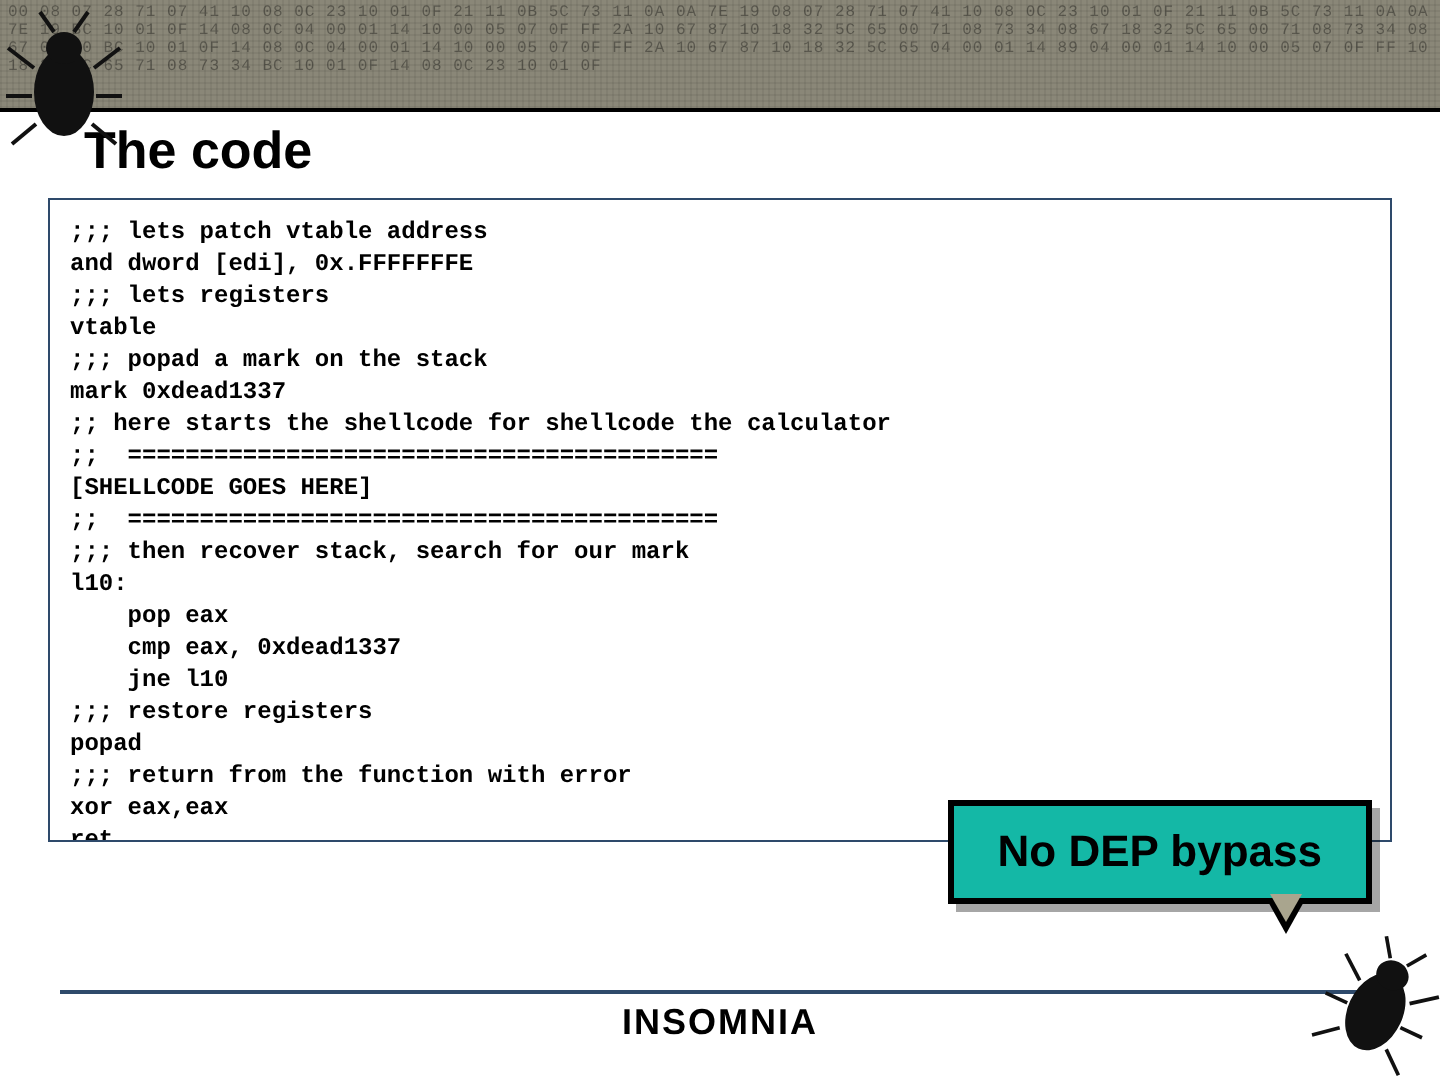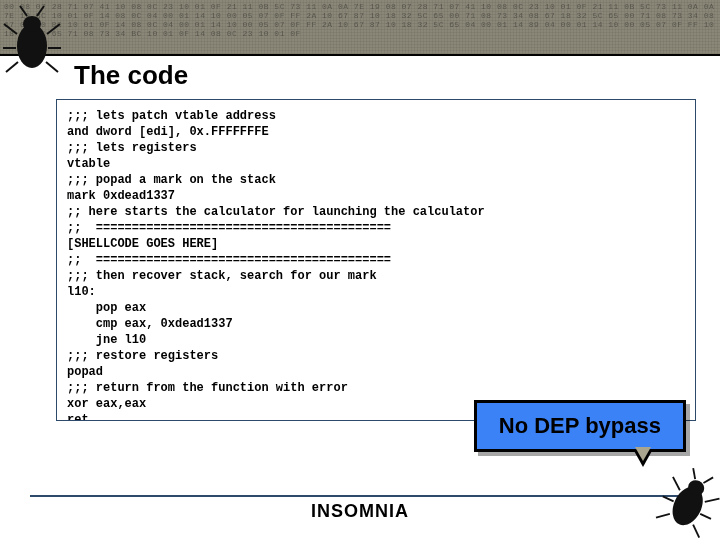--- a/index.html
+++ b/index.html
@@ -45,21 +45,20 @@
     letter-spacing: 0.5px;
   }
   .bug-left {
     position: absolute;
     top: 4px;
     left: 2px;
     z-index: 3;
   }
   .content {
     padding: 0 24px 0 24px;
-    margin-left: 32px;
   }
   .section-title {
     font-size: 26px;
     font-weight: bold;
     color: #000;
     margin: 4px 0 8px 18px;
     font-family: Arial, sans-serif;
   }
   .code-box {
     border: 1px solid #2e4a6b;
@@ -72,21 +71,21 @@
     color: #000;
     white-space: pre;
     position: relative;
     height: 322px;
     overflow: hidden;
   }
   .callout {
     position: absolute;
     right: 34px;
     top: 400px;
-    background: #3b82f6;
+    background: #14b8a6;
     border: 3px solid #000;
     padding: 10px 22px;
     font-size: 22px;
     font-weight: bold;
     color: #000;
     box-shadow: 4px 4px 0 rgba(0,0,0,0.35);
     z-index: 5;
   }
   .callout::after {
     content: "";
@@ -153,21 +152,21 @@
 </div>
 
 <div class="content">
   <div class="section-title">The code</div>
   <div class="code-box"><span>;;; lets patch vtable address</span>
 <span>and dword [edi], 0x.FFFFFFFE</span>
 <span>;;; lets registers</span>
 <span>vtable</span>
 <span>;;; popad a mark on the stack</span>
 <span>mark 0xdead1337</span>
-<span>;; here starts the calculator for launching the calculator</span>
+<span>;; here starts the shellcode for shellcode the calculator</span>
 <span>;;  =========================================</span>
 <span>[SHELLCODE GOES HERE]</span>
 <span>;;  =========================================</span>
 <span>;;; then recover stack, search for our mark</span>
 <span>l10:</span>
 <span>    pop eax</span>
 <span>    cmp eax, 0xdead1337</span>
 <span>    jne l10</span>
 <span>;;; restore registers</span>
 <span>popad</span>

